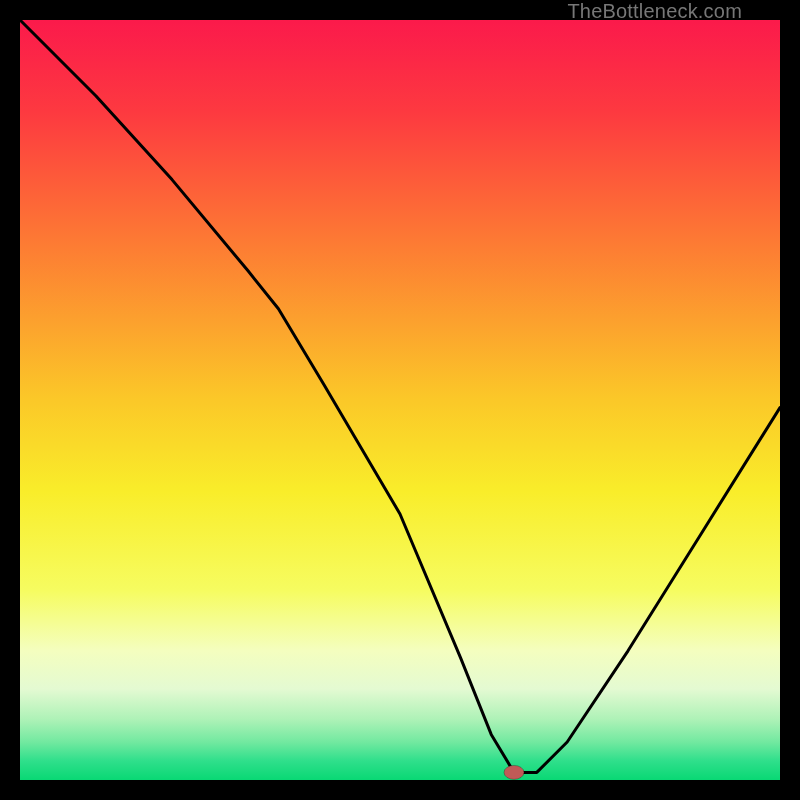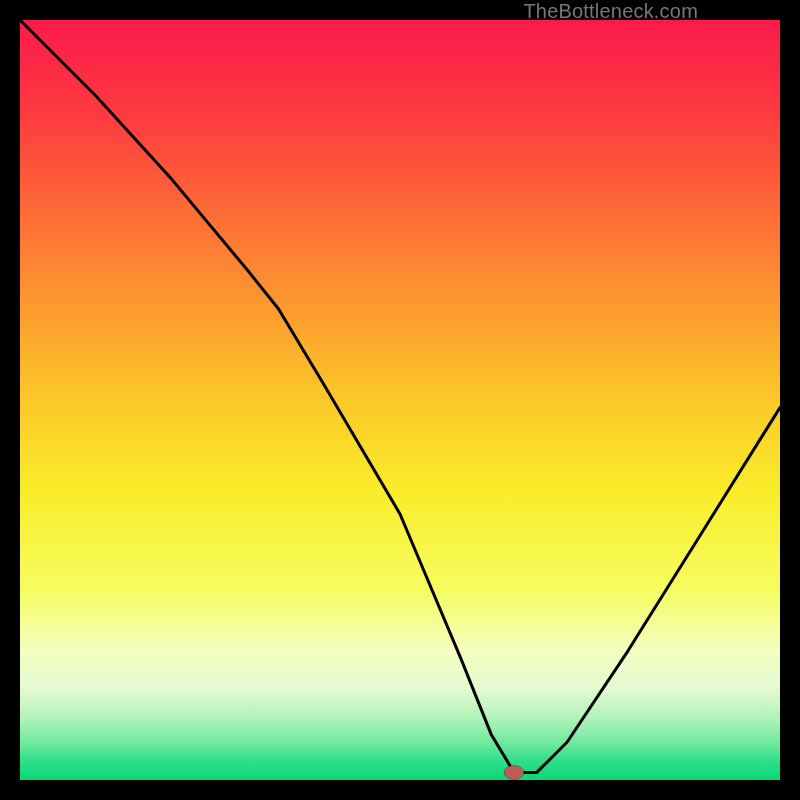--- a/index.html
+++ b/index.html
@@ -8,20 +8,21 @@
     width: 800px;
     height: 800px;
     background: #000;
     overflow: hidden;
   }
   .frame {
     position: relative;
     width: 704px;
     height: 800px;
     background: #000;
+    padding-left: 44px;
   }
   .plot {
     position: absolute;
     left: 20px;
     top: 20px;
     width: 760px;
     height: 760px;
   }
   .watermark {
     position: absolute;

